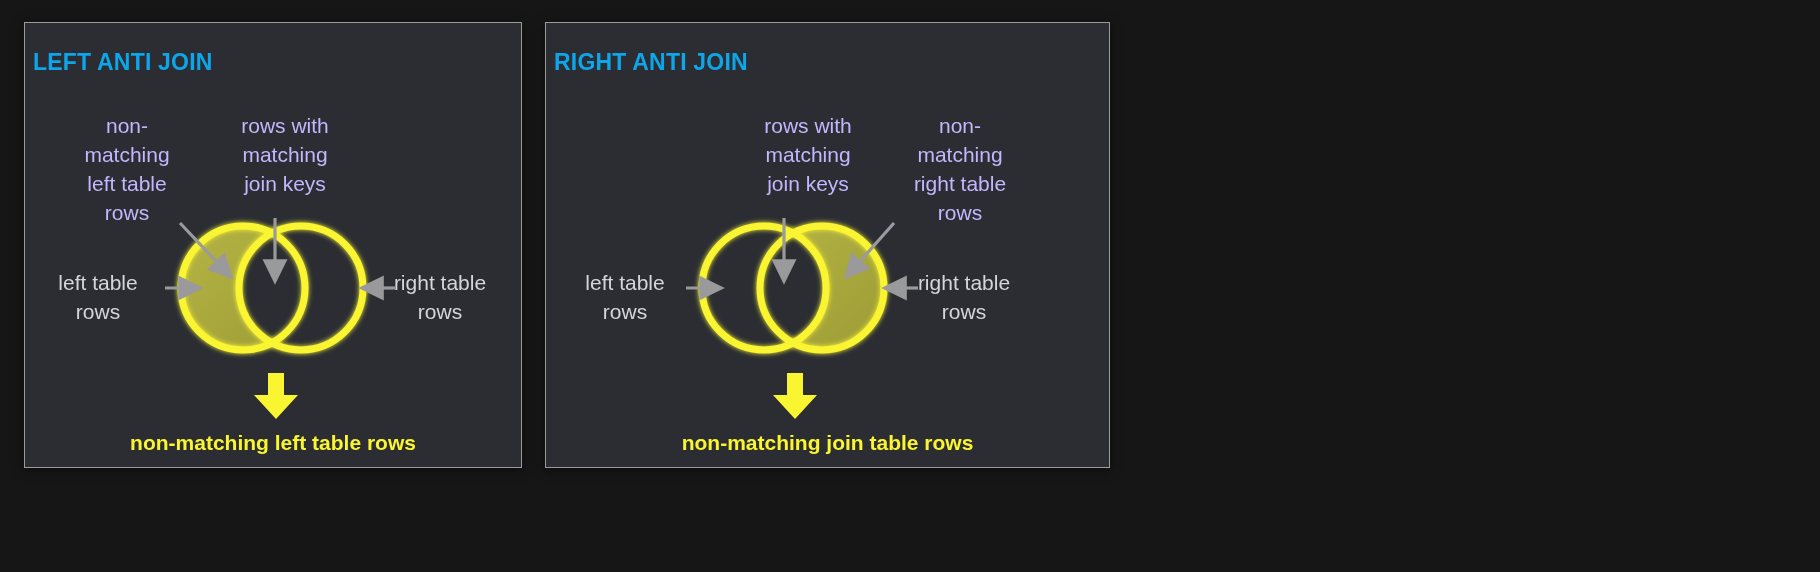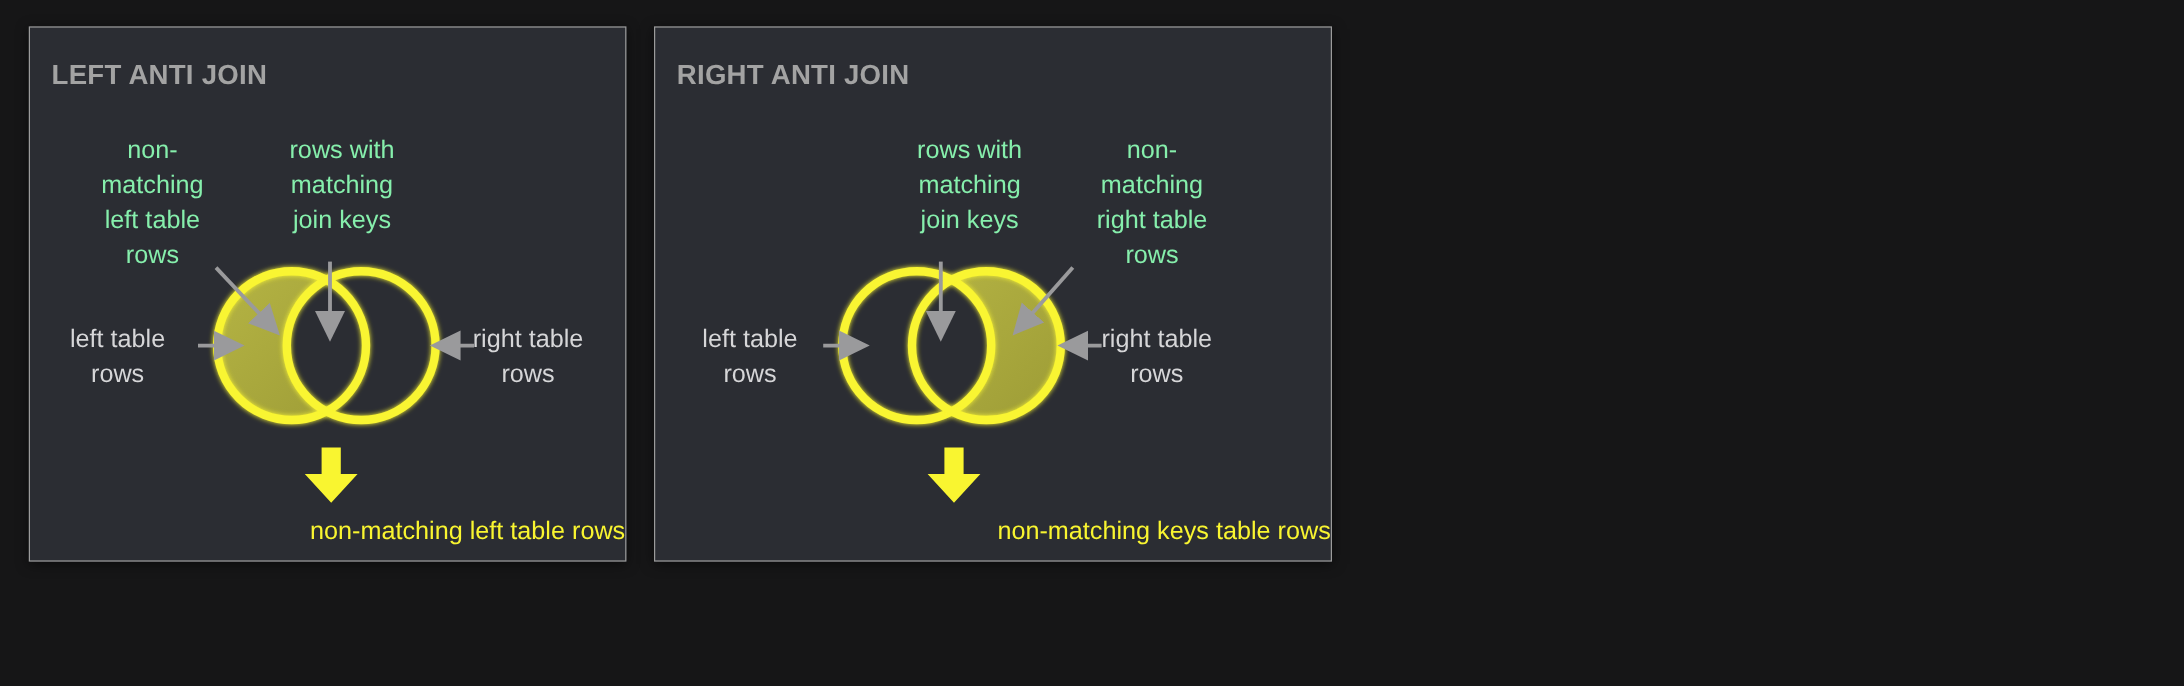--- a/index.html
+++ b/index.html
@@ -13,46 +13,46 @@
     position:absolute;top:22px;height:446px;
     background:#2b2d33;
     border:1px solid #9b9b9b;
     box-sizing:border-box;
     box-shadow:0 2px 10px rgba(0,0,0,.55);
   }
   #panel-left{left:24px;width:498px;}
   #panel-right{left:545px;width:565px;}
 
   .panel-title{
-    position:absolute;left:18px;top:26px;
-    color:#a3a3a3;
+    position:absolute;left:8px;top:26px;
+    color:#0ea5e9;
     font-size:23px;font-weight:bold;
     letter-spacing:.2px;white-space:nowrap;
   }
 
   .callout{
     position:absolute;
-    color:#86efac;
+    color:#c4b5fd;
     font-size:21px;line-height:29px;
     text-align:center;white-space:pre-line;
   }
   .side-label{
     position:absolute;
     color:#d6d6d8;
     font-size:21px;line-height:29px;
     text-align:center;white-space:pre-line;
   }
 
   .venn{position:absolute;}
 
   .bottom-caption{
     position:absolute;
     color:#f9f530;
-    font-size:21px;font-weight:normal;
-    text-align:right;white-space:nowrap;
+    font-size:21px;font-weight:bold;
+    text-align:center;white-space:nowrap;
     left:0;right:0;
   }
 
   .arrow-svg{position:absolute;overflow:visible;pointer-events:none;}
 </style>
 </head>
 <body>
 
 <div class="panel" id="panel-left">
 
@@ -182,14 +182,14 @@
 
     <line x1="140" y1="265" x2="174" y2="265" stroke="#9a9a9c" stroke-width="3.2" marker-end="url(#ahR)"></line>
 
     <line x1="372" y1="265" x2="340" y2="265" stroke="#9a9a9c" stroke-width="3.2" marker-end="url(#ahR)"></line>
   </svg>
 
   <svg class="arrow-svg" style="left:224px;top:350px;" width="50" height="48" viewBox="0 0 50 48">
     <path d="M17,0 L33,0 L33,22 L47,22 L25,46 L3,22 L17,22 Z" fill="#f9f530"></path>
   </svg>
 
-  <div class="bottom-caption" style="top:408px;">non-matching keys table rows</div>
+  <div class="bottom-caption" style="top:408px;">non-matching join table rows</div>
 </div>
 
 </body></html>

